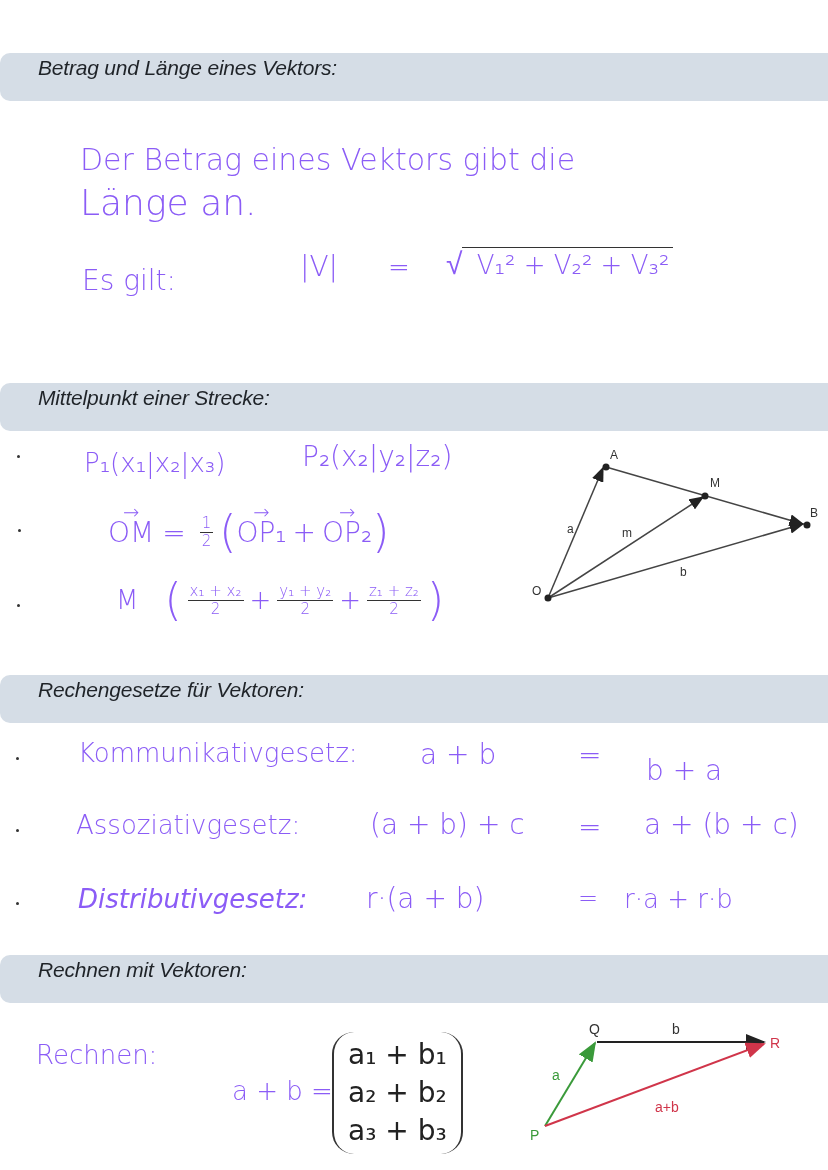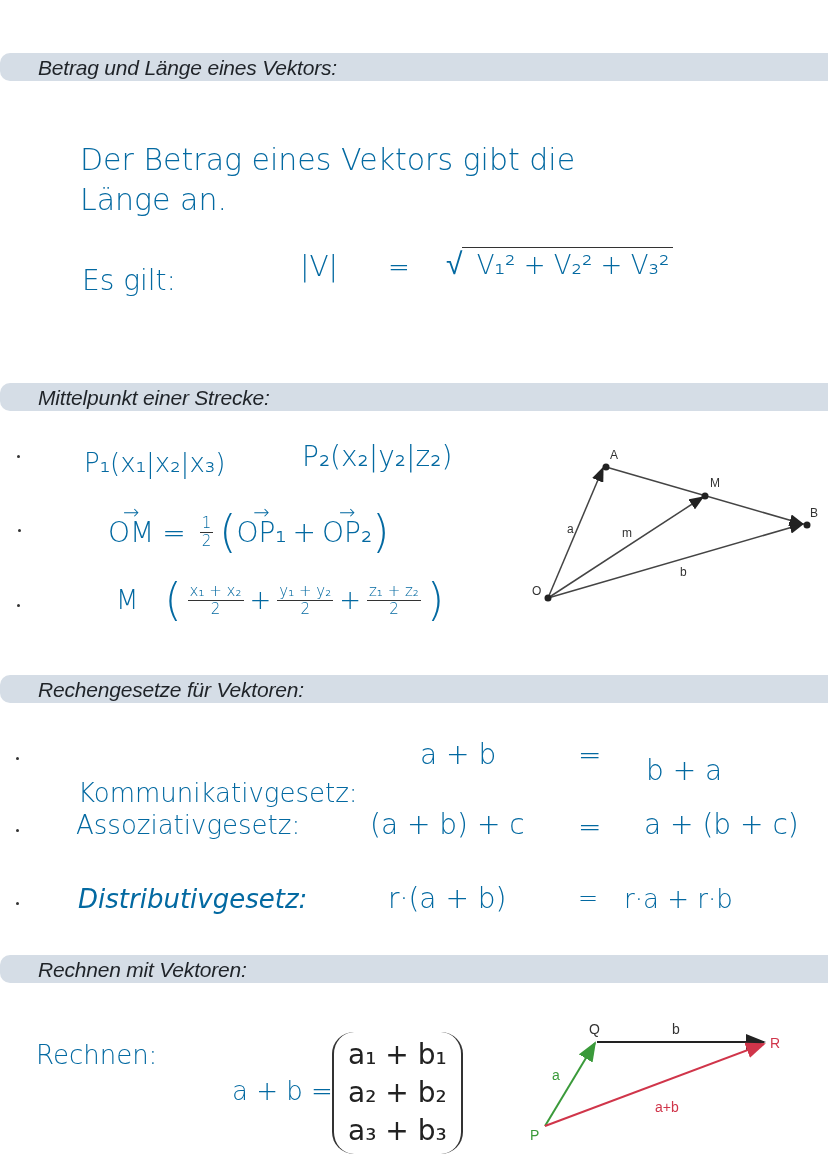--- a/index.html
+++ b/index.html
@@ -3,31 +3,31 @@
 <meta charset="utf-8">
 <style>
   html, body { margin: 0; padding: 0; }
   body {
     width: 828px; height: 1170px; position: relative; overflow: hidden;
     background: #ffffff; color: #222;
     font-family: "DejaVu Sans", sans-serif;
   }
   .abs { position: absolute; }
   .hbar {
-    position: absolute; left: 0; width: 828px; height: 28px;
+    position: absolute; left: 0; width: 828px; height: 48px;
     background: #d5dde6; border-radius: 10px 0 0 10px;
   }
   .hbar .htitle {
     position: absolute; left: 38px; top: 3px;
     font-family: "Liberation Sans", sans-serif; font-style: italic;
     font-size: 21px; color: #1f2328; letter-spacing: -0.2px;
   }
   .hand {
     position: absolute; font-family: "DejaVu Sans", sans-serif;
-    font-weight: 200; color: #0369a1; white-space: nowrap;
+    font-weight: 200; color: #8b5cf6; white-space: nowrap;
   }
   .bullet {
     position: absolute; width: 3px; height: 3px; background: #333; border-radius: 50%;
   }
   .vec { position: relative; display: inline-block; }
   .vec::before {
     content: "\2192"; position: absolute; left: 50%; top: -0.75em;
     transform: translateX(-50%); font-size: 0.7em;
   }
   .frac { display: inline-flex; flex-direction: column; align-items: center; vertical-align: middle; margin: 0 6px; }
@@ -42,21 +42,21 @@
   }
   svg text { font-family: "Liberation Sans", sans-serif; }
 </style>
 </head>
 <body>
 
 <div class="hbar" style="top:53px">
   <span class="htitle">Betrag und Länge eines Vektors:</span>
 </div>
 <div class="hand" style="left:80px; top:142px; font-size:30px;">Der Betrag eines Vektors gibt die</div>
-<div class="hand" style="left:80px; top:182px; font-size:30px;">Länge an.</div>
+<div class="hand" style="left:80px; top:182px; font-size:36px;">Länge an.</div>
 <div class="hand" style="left:82px; top:252px; font-size:28px;margin-top:12px;">Es gilt:</div>
 <div class="hand" style="left:300px; top:250px; font-size:28px;">
   <span>|V|</span>
 </div>
 <div class="hand" style="left:388px; top:252px; font-size:26px;">=</div>
 <div class="hand" style="left:446px; top:246px; font-size:26px;">
   <span style="font-size:30px">√</span><span class="sqrt">
     <span>V₁²</span>
     <span>+</span>
     <span>V₂²</span>
@@ -129,34 +129,34 @@
   <text x="47" y="93" font-size="12" fill="#333">a</text>
   <text x="102" y="97" font-size="12" fill="#333">m</text>
   <text x="160" y="136" font-size="12" fill="#333">b</text>
 </svg>
 
 <div class="hbar" style="top:675px">
   <span class="htitle">Rechengesetze für Vektoren:</span>
 </div>
 
 <div class="bullet" style="left:16px; top:757px"></div>
-<div class="hand" style="left:78px; top:738px; font-size:26px;margin-top:40px;">Kommunikativgesetz:</div>
+<div class="hand" style="left:78px; top:738px; font-size:26px;">Kommunikativgesetz:</div>
 <div class="hand" style="left:420px; top:738px; font-size:28px;">a + b</div>
 <div class="hand" style="left:578px; top:738px; font-size:28px;">=</div>
 <div class="hand" style="left:646px; top:738px; font-size:28px;margin-top:16px;">b + a</div>
 
 <div class="bullet" style="left:16px; top:829px"></div>
 <div class="hand" style="left:76px; top:810px; font-size:26px;">Assoziativgesetz:</div>
 <div class="hand" style="left:370px; top:808px; font-size:28px;">(a + b) + c</div>
 <div class="hand" style="left:578px; top:810px; font-size:28px;">=</div>
 <div class="hand" style="left:644px; top:808px; font-size:28px;">a + (b + c)</div>
 
 <div class="bullet" style="left:16px; top:902px"></div>
 <div class="hand" style="left:78px; top:884px; font-size:26px;font-style:italic;">Distributivgesetz:</div>
-<div class="hand" style="left:388px; top:882px; font-size:28px;">r·(a + b)</div>
+<div class="hand" style="left:366px; top:882px; font-size:28px;">r·(a + b)</div>
 <div class="hand" style="left:578px; top:884px; font-size:24px;">=</div>
 <div class="hand" style="left:624px; top:884px; font-size:26px;">r·a + r·b</div>
 
 <div class="hbar" style="top:955px">
   <span class="htitle">Rechnen mit Vektoren:</span>
 </div>
 <div class="hand" style="left:36px; top:1040px; font-size:26px;">Rechnen:</div>
 <div class="hand" style="left:232px; top:1076px; font-size:26px;">a + b =</div>
 <div class="matrix" style="left:332px; top:1032px;">
   <span>a₁ + b₁</span>

